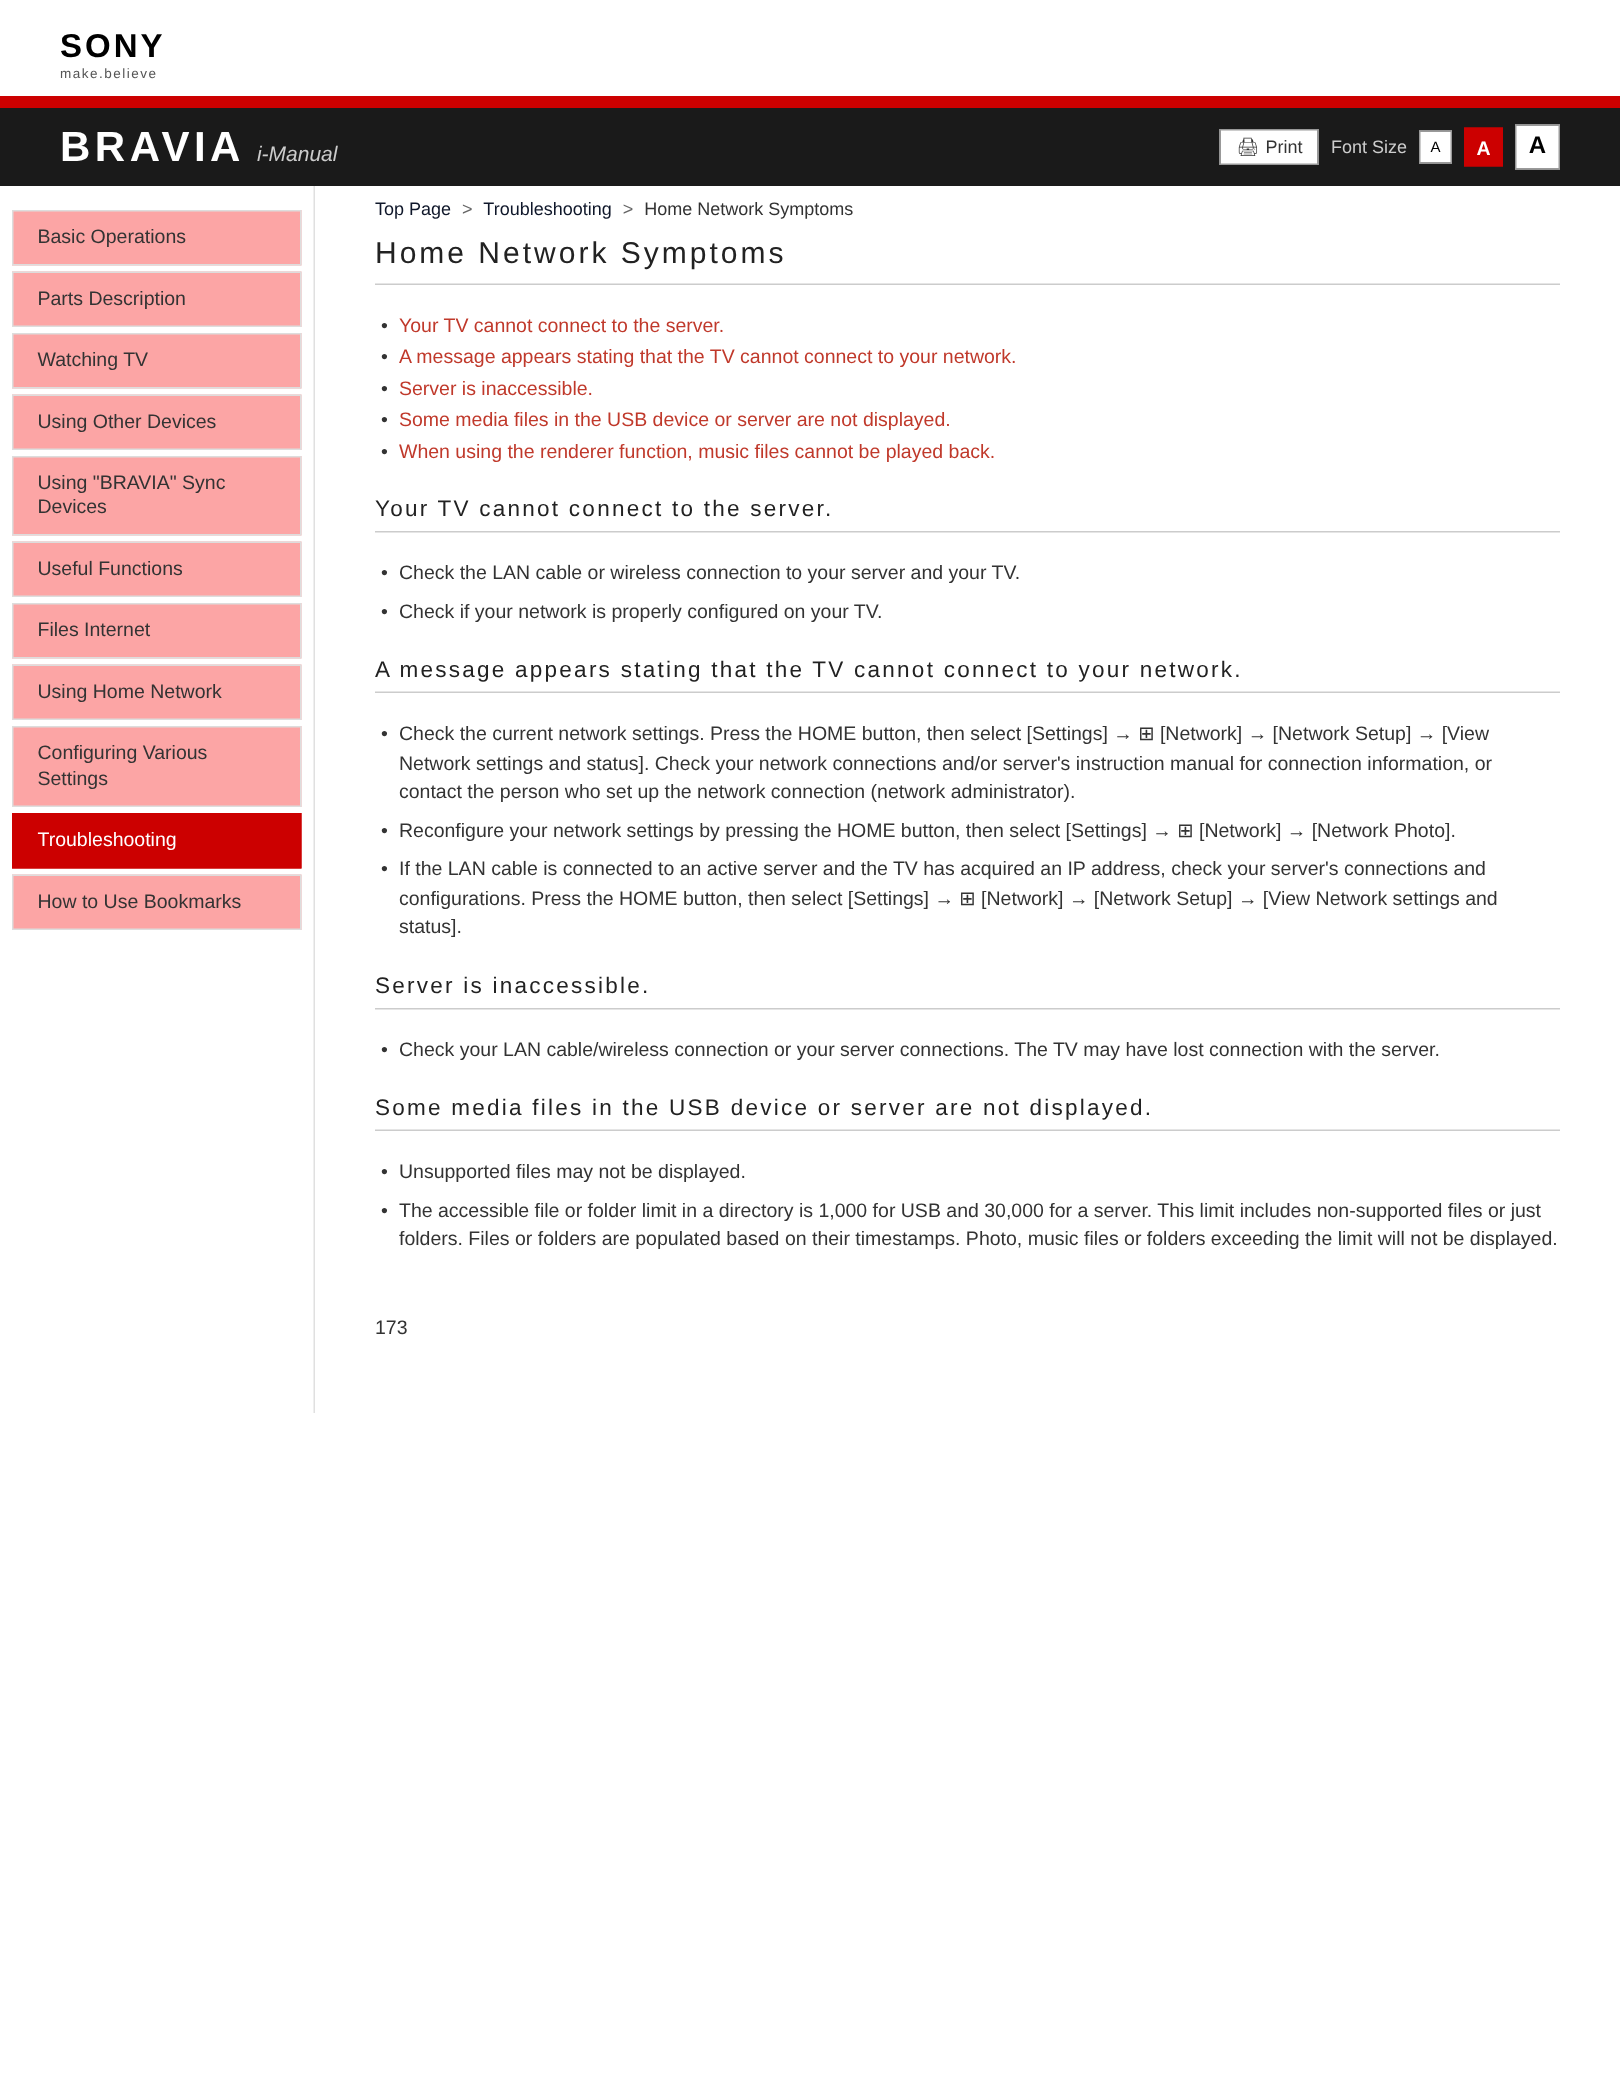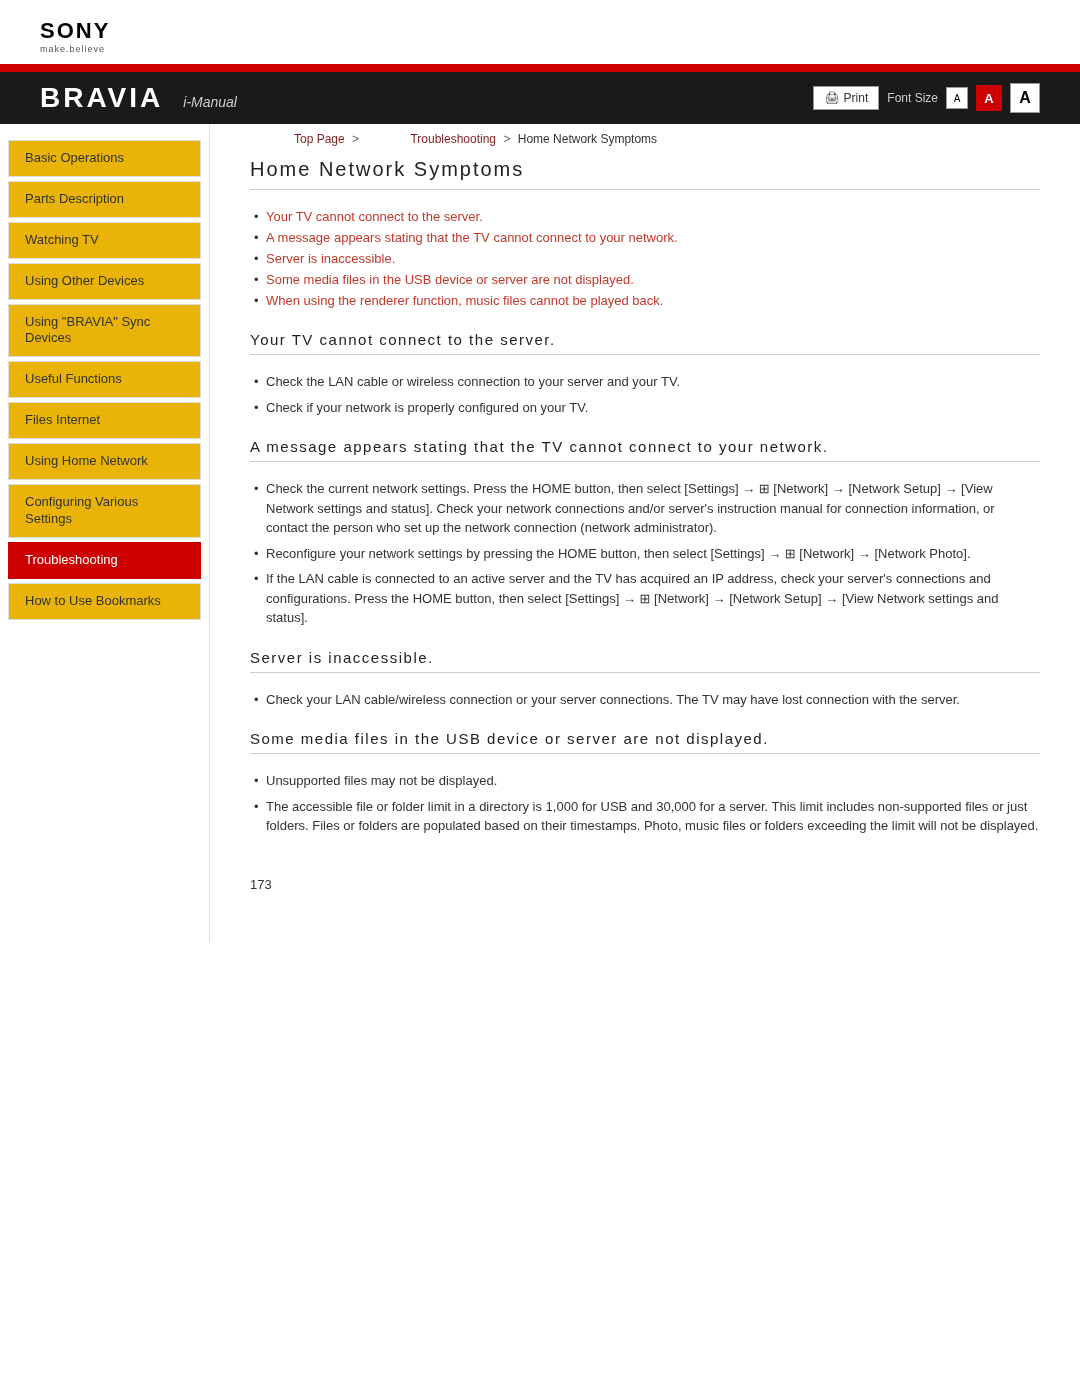--- a/index.html
+++ b/index.html
@@ -42,21 +42,21 @@
       background: #1a1a1a;
       display: flex;
       align-items: center;
       justify-content: space-between;
       padding: 0 40px;
       height: 52px;
     }
     .bravia-left {
       display: flex;
       align-items: baseline;
-      gap: 20px;
+      gap: 8px;
     }
     .bravia-title {
       font-size: 28px;
       font-weight: 900;
       color: #fff;
       font-family: Arial Black, Arial, sans-serif;
       letter-spacing: 3px;
     }
     .bravia-subtitle {
       font-size: 14px;
@@ -108,44 +108,43 @@
       padding: 16px 0;
       border-right: 1px solid #e0e0e0;
     }
     .sidebar-item {
       padding: 9px 16px;
       font-size: 13px;
       color: #333;
       cursor: pointer;
       border: 1px solid #ddd;
       margin: 0 8px 4px 8px;
-      background: #eab308;
+      background: #fca5a5;
       line-height: 1.3;
     }
     .sidebar-item.active {
       background: #cc0000;
       color: #fff;
       border-color: #cc0000;
     }
 
     
     .content {
       flex: 1;
       padding: 0 40px 40px 40px;
     }
 
     
     .breadcrumb {
       padding: 8px 0 12px 0;
       font-size: 12px;
     }
     .breadcrumb a {
-      color: #7f1d1d;
+      color: #0f172a;
       text-decoration: none;
-      margin-left: 44px;
     }
     .breadcrumb .sep { color: #666; margin: 0 4px; }
     .breadcrumb .current { color: #333; }
 
     
     .page-title {
       font-size: 20px;
       font-weight: normal;
       letter-spacing: 2px;
       margin-bottom: 8px;

